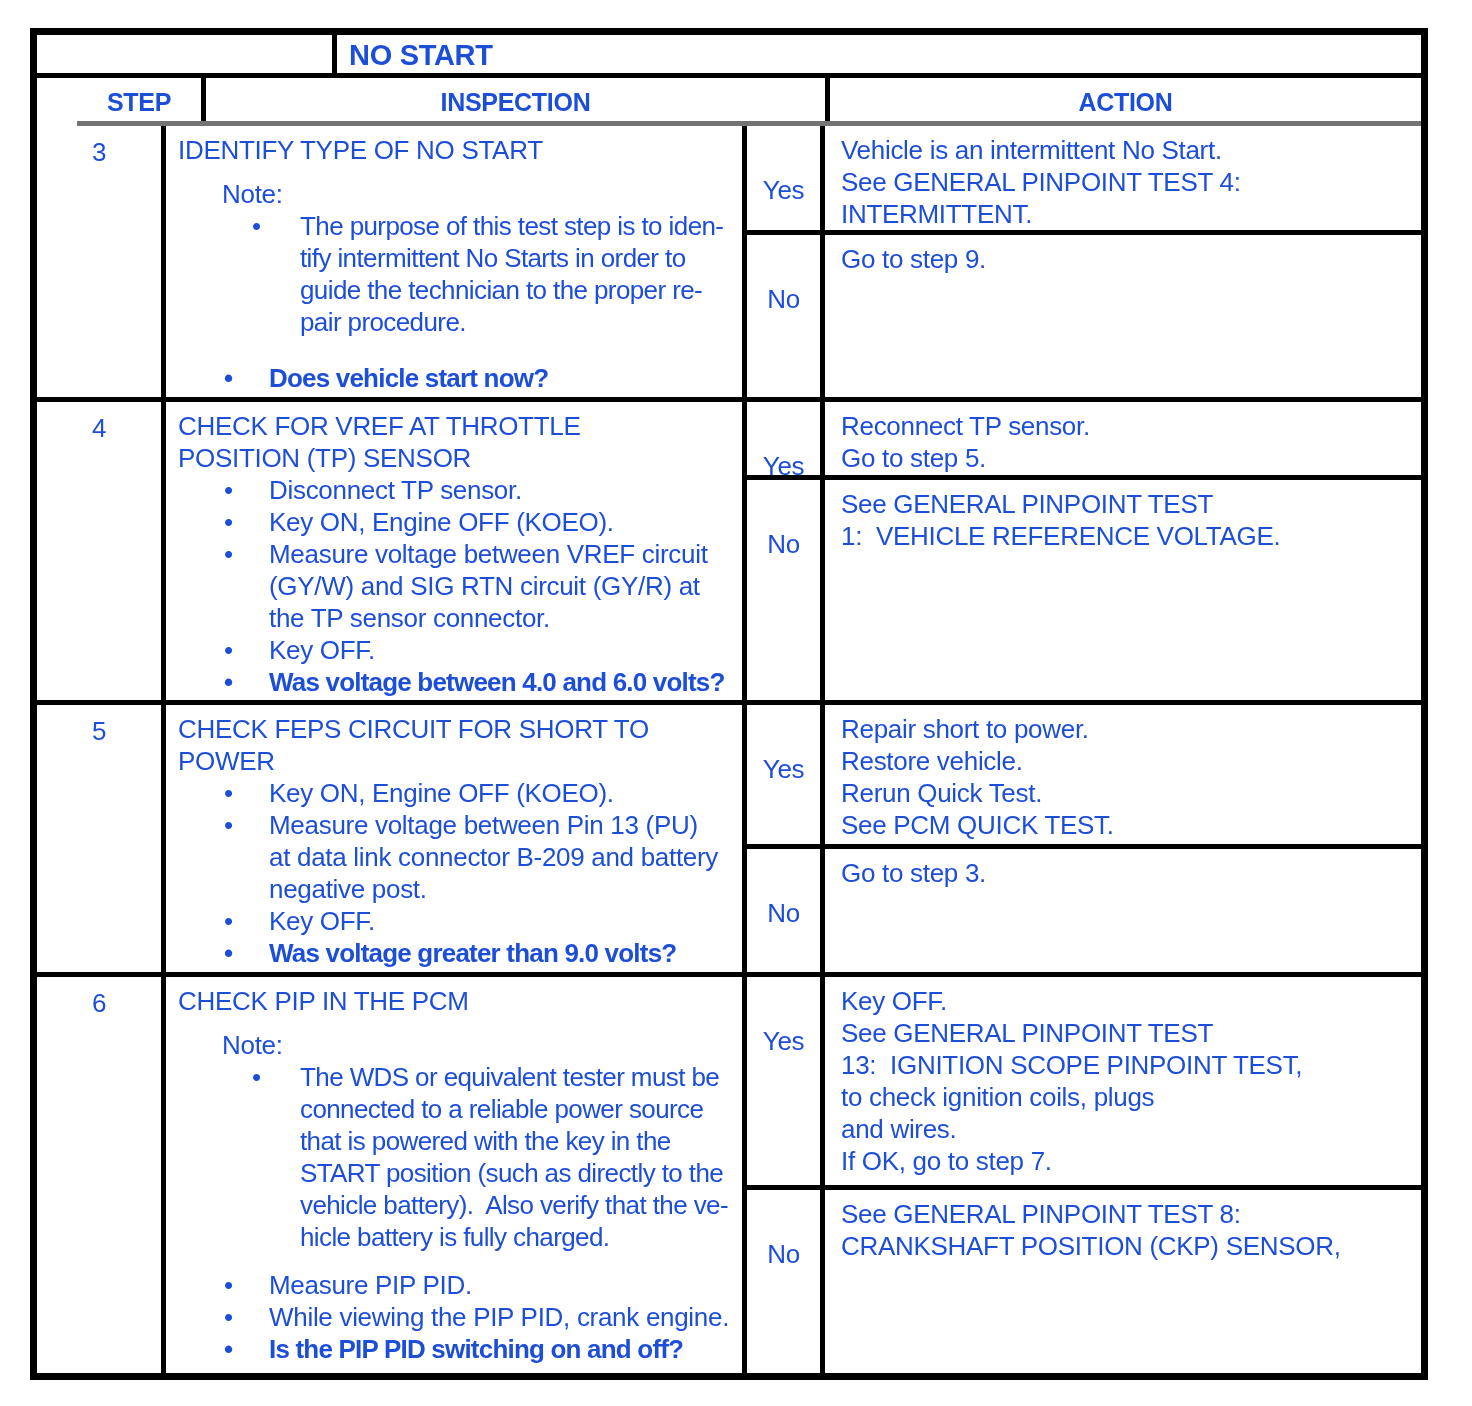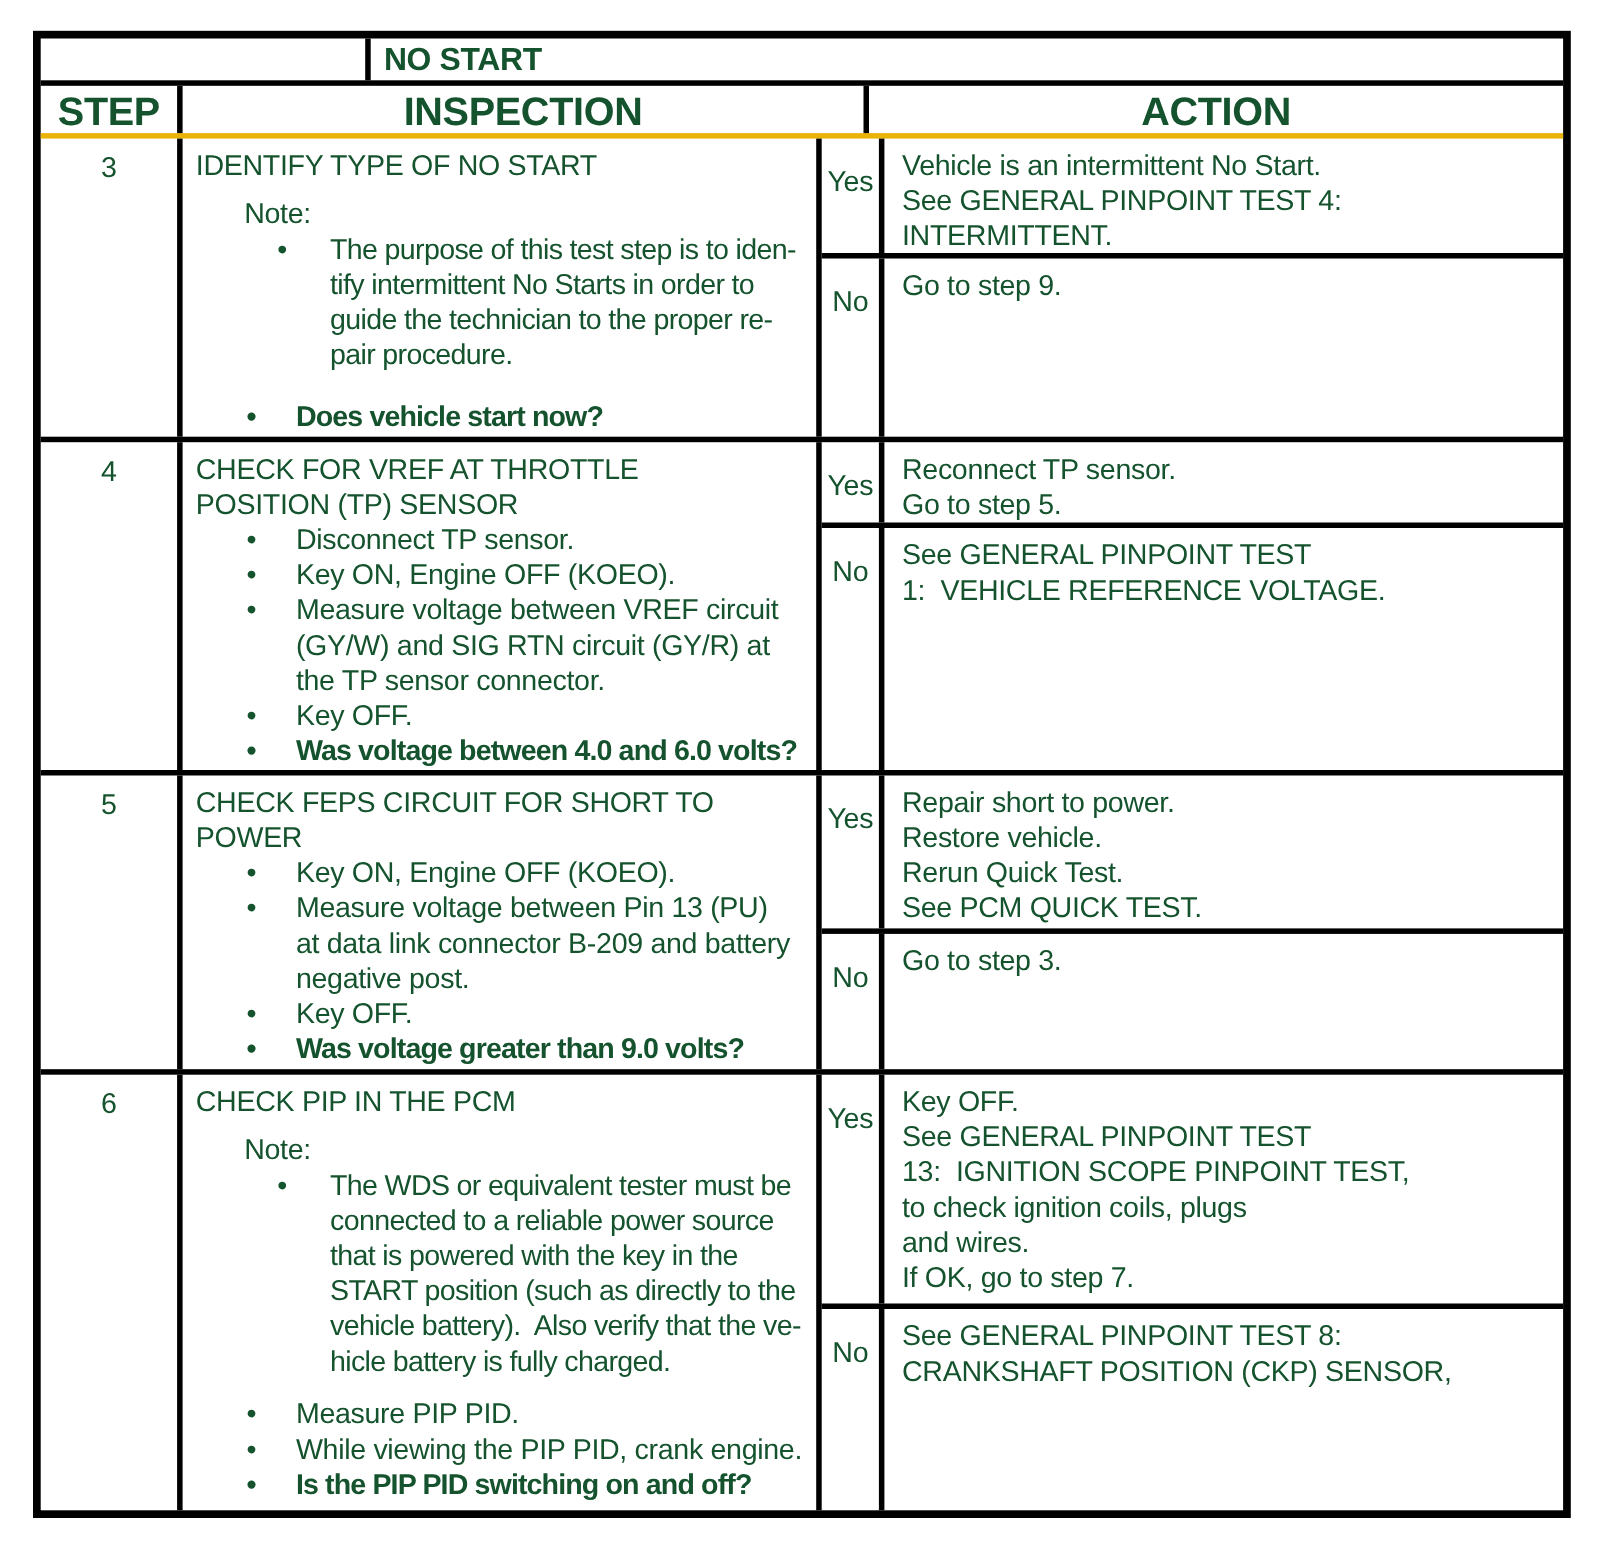--- a/index.html
+++ b/index.html
@@ -1,56 +1,56 @@
 <!DOCTYPE html>
 <html><head>
 <meta charset="utf-8">
 <style>
   html,body { margin:0; padding:0; background:#fff; }
   .page {
     position:relative;
     width:1472px; height:1406px;
     background:#fff;
     font-family:"Liberation Sans", sans-serif;
-    color:#14532d;
+    color:#1d4ed8;
     font-size:26px;
     line-height:32px;
     letter-spacing:-0.3px;
   }
   .doc-table {
     position:absolute; left:30px; top:28px;
     width:1398px; height:1352px;
     border:7px solid #000;
     box-sizing:border-box;
     display:flex; flex-direction:column;
   }
   
   .title-row { display:flex; height:43px; border-bottom:5px solid #000; box-sizing:border-box; flex:0 0 auto; }
   .title-left { width:295px; box-sizing:border-box; flex:0 0 auto; }
   .title-cell {
     flex:1; border-left:5px solid #000; box-sizing:border-box;
     font-weight:bold; font-size:29px; padding:4px 0 0 12px;
   }
   
-  .header-row { display:flex; height:48px; border-bottom:5px solid #eab308; box-sizing:border-box; flex:0 0 auto; font-weight:bold; font-size:36px; }
+  .header-row { display:flex; height:48px; border-bottom:5px solid #737373; box-sizing:border-box; flex:0 0 auto; font-weight:bold; font-size:25px;margin-left:40px; }
   .hdr-step { width:124px; flex:0 0 auto; text-align:center; padding-top:8px; box-sizing:border-box; }
   .hdr-insp { width:624px; flex:0 0 auto; border-left:5px solid #000; text-align:center; padding-top:8px; box-sizing:border-box; }
   .hdr-action { flex:1; border-left:5px solid #000; text-align:center; padding-top:8px; box-sizing:border-box; }
   
   .body-row { display:flex; border-bottom:5px solid #000; box-sizing:border-box; flex:0 0 auto; }
   .body-row.last { border-bottom:none; flex:1 1 auto; }
   .r3 { height:276px; } .r4 { height:303px; } .r5 { height:272px; }
   .step-cell { width:124px; flex:0 0 auto; text-align:center; padding-top:10px; box-sizing:border-box; }
   .insp-cell { width:581px; flex:0 0 auto; border-left:5px solid #000; box-sizing:border-box; padding:8px 2px 6px 12px; overflow:hidden; }
   .result-col { flex:1; border-left:5px solid #000; box-sizing:border-box; display:flex; flex-direction:column; }
   .sub { display:flex; box-sizing:border-box; }
   .sub-no { border-top:5px solid #000; flex:1 1 auto; }
   .r3 .sub-yes { height:104px; } .r4 .sub-yes { height:73px; }
   .r5 .sub-yes { height:139px; } .r6 .sub-yes { height:208px; }
-  .yn { width:52px; flex:0 0 auto; text-align:center; padding-top:23px; box-sizing:border-box; }
+  .yn { width:73px; flex:0 0 auto; text-align:center; padding-top:12px; box-sizing:border-box;margin-top:36px; }
   .act {
     flex:1; border-left:5px solid #000; box-sizing:border-box;
     padding:8px 4px 4px 16px; white-space:pre; overflow:hidden;
   }
   
   .insp-title { white-space:pre; }
   .note-label { font-weight:normal; margin:12px 0 0 44px; }
   .note-item { display:flex; margin-left:60px; }
   .note-dot { width:48px; flex:0 0 auto; padding-left:14px; }
   .note-text { flex:1; white-space:pre; letter-spacing:-0.6px; }

